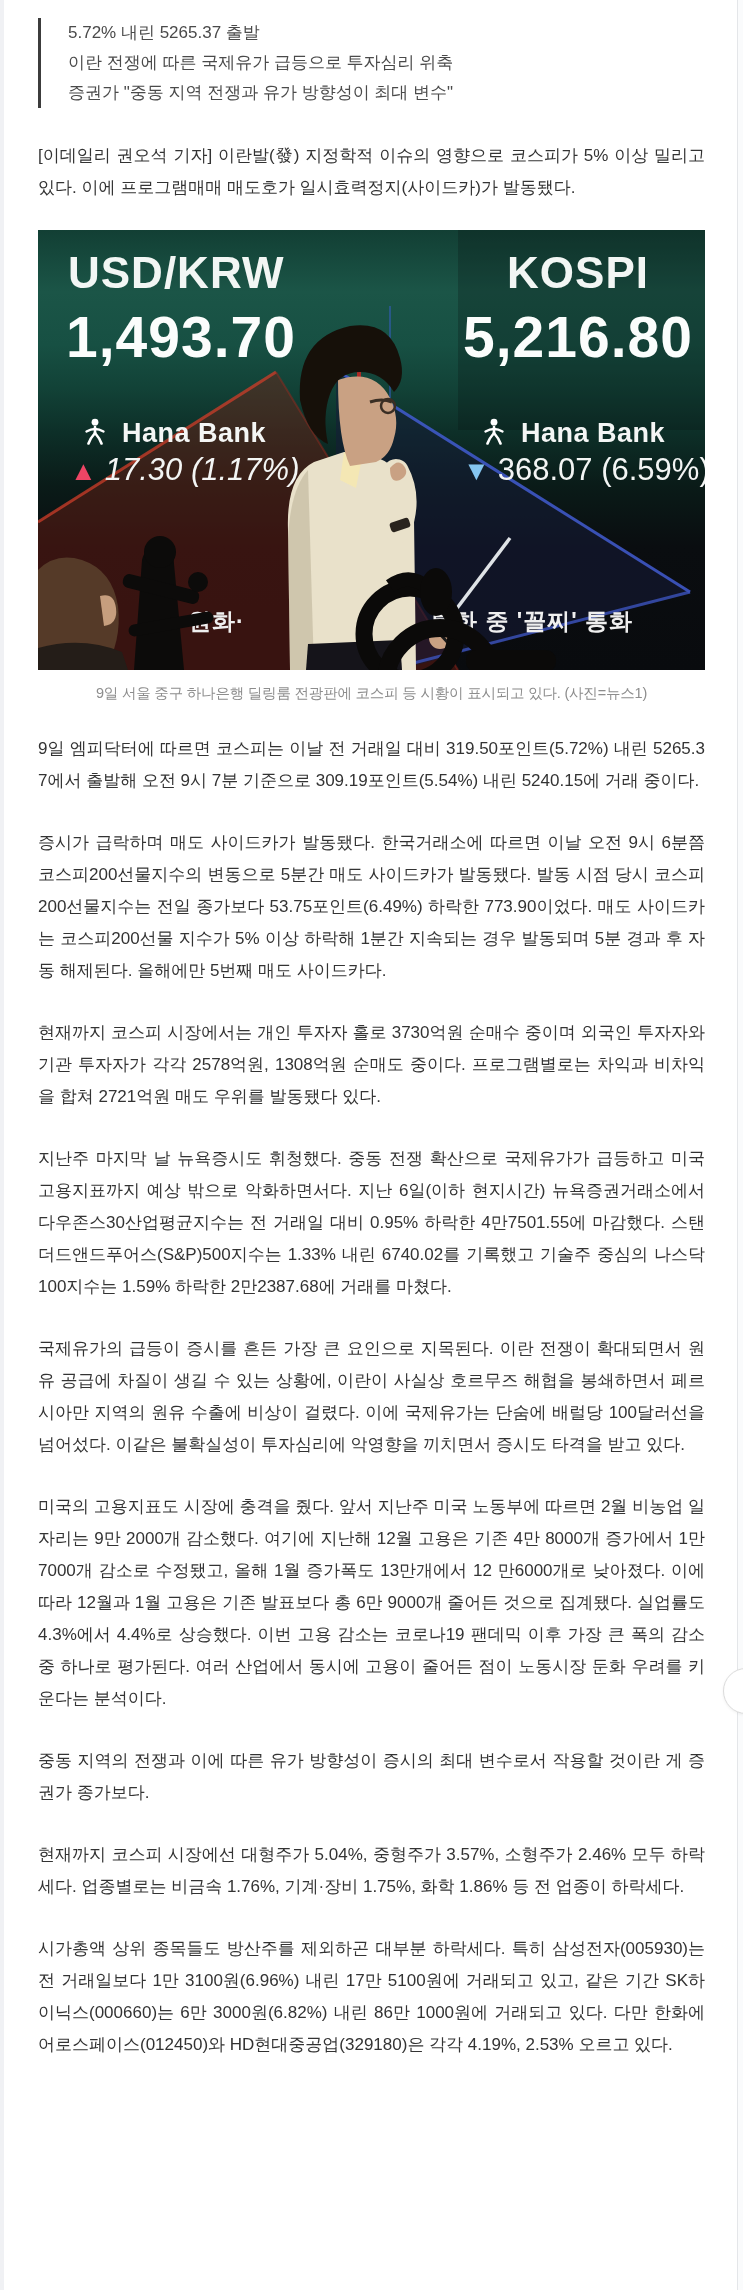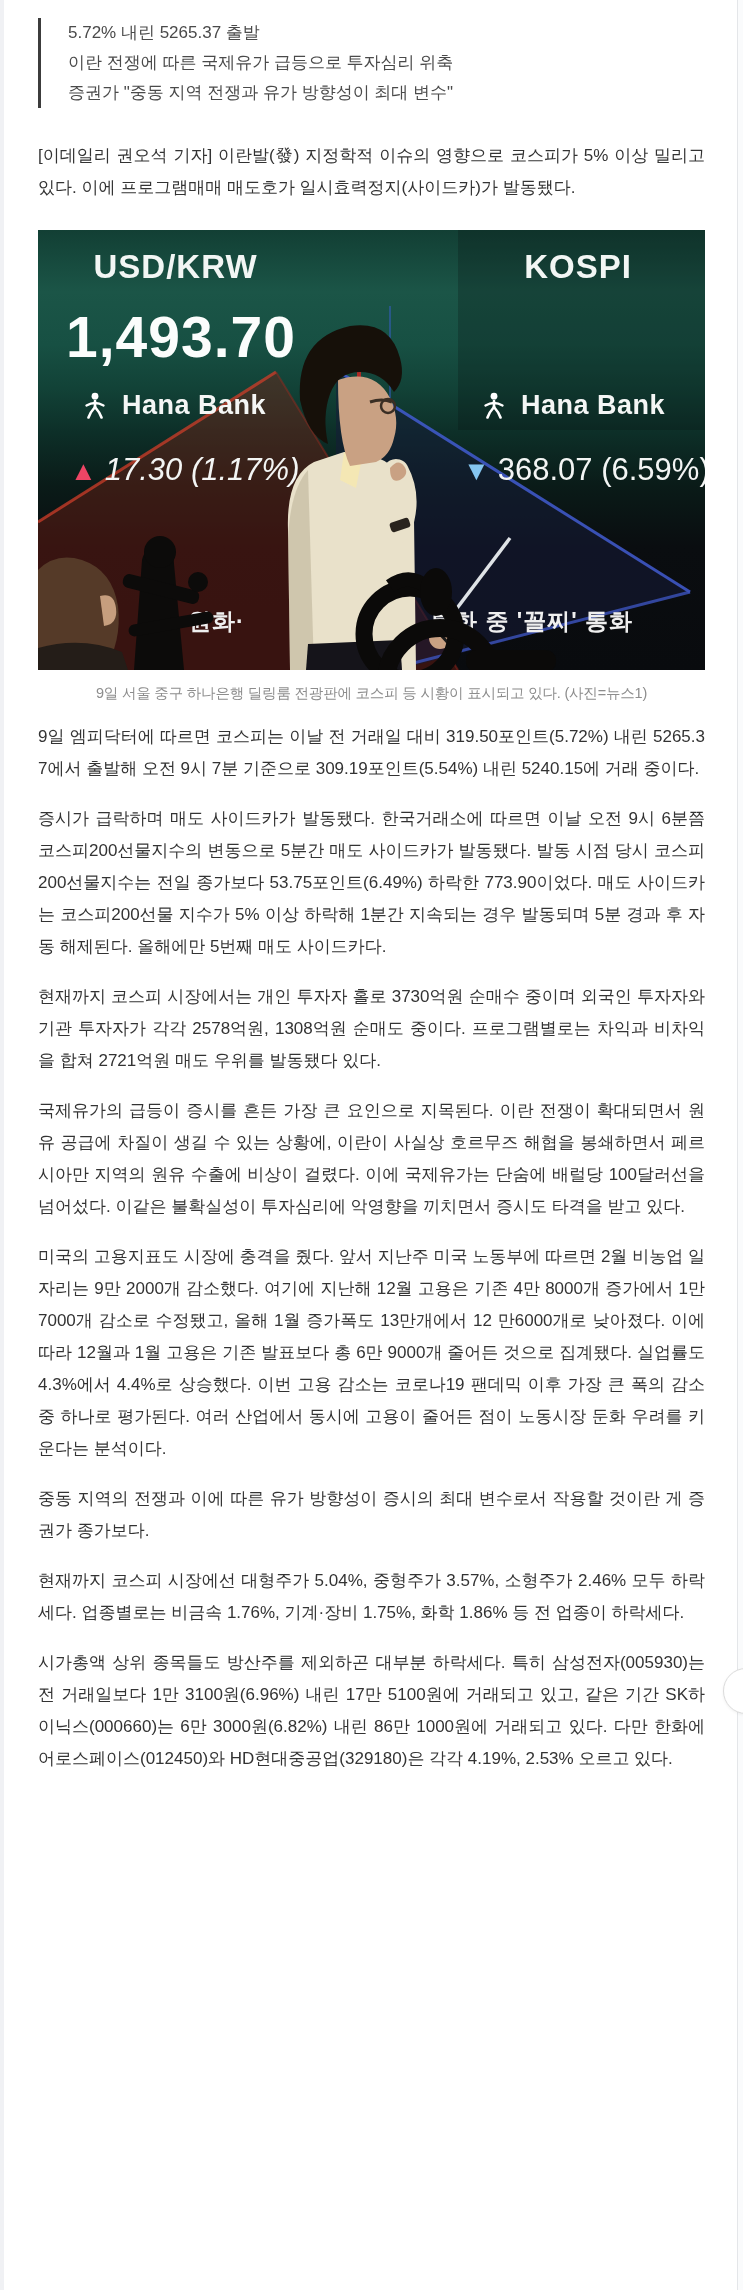--- a/index.html
+++ b/index.html
@@ -12,35 +12,35 @@
   .page-left-edge  { position:absolute; left:0; top:0; width:4px; height:2290px; background:#f0f1f4; }
   .page-right-edge { position:absolute; right:0; top:0; width:6px; height:2290px; background:#fafbfc; border-left:1px solid #e4e6e9; }
 
   .content { width:667px; margin:0 38px; padding-top:18px; }
 
   
   .summary { border-left:3px solid #3c3c3c; padding-left:27px; }
   .summary p { font-size:17px; line-height:30px; color:#4a4a4a; word-break:break-all; }
 
   
-  .para { font-size:17px; line-height:32px; color:#333; margin-top:18px; word-break:break-all; text-align:justify; }
+  .para { font-size:17px; line-height:32px; color:#333; margin-top:30px; word-break:break-all; text-align:justify; }
   .para.intro { margin-top:32px; }
 
   
   figure { margin-top:26px; }
   .photo {
     position:relative; width:667px; height:440px; overflow:hidden;
     background:
       linear-gradient(180deg,#123f34 0%, #1b5547 14%, #175043 26%, #124237 36%, #0d2f28 46%, #0a1b18 58%, #0a0d10 72%, #090b0e 100%);
   }
   .photo svg.scene { position:absolute; left:0; top:0; }
   .board-col { position:absolute; text-align:center; color:#fff; }
-  .board-label { font-size:33px; font-weight:bold; letter-spacing:1px; color:#f2f6f4; }
+  .board-label { font-size:44px; font-weight:bold; letter-spacing:1px; color:#f2f6f4; }
   .board-value { font-size:57px; font-weight:bold; letter-spacing:1px; color:#fbfdfc; }
-  .hana-row { display:flex; align-items:center; justify-content:center; gap:16px; color:#f4f6f5; font-size:27px; font-weight:600; letter-spacing:.5px; }
+  .hana-row { display:flex; align-items:flex-start; justify-content:center; gap:16px; color:#f4f6f5; font-size:27px; font-weight:600; letter-spacing:.5px;margin-top:28px; }
   .change-row { font-size:31px; color:#f3f5f4; white-space:nowrap; }
   .change-row .tri { font-size:27px; margin-right:8px; }
   .tri-up   { color:#ee4565; }
   .tri-down { color:#85c6f0; }
   .board-bottom-text { position:absolute; top:376px; color:#efefef; font-size:23px; font-weight:bold; letter-spacing:1px; }
 
   figcaption { margin-top:14px; text-align:center; font-size:14.5px; color:#8d8d8d; letter-spacing:-.2px; }
 
   
   .floating-nav {
@@ -102,20 +102,23 @@
           <span>Hana Bank</span>
         </div>
       </div>
       <div class="change-row" style="position:absolute; left:32px; top:222px;font-style:italic;">
         <span class="tri tri-up">▲</span><span>17.30 (1.17%)</span>
       </div>
 
       <div class="board-col" style="left:440px; top:18px; width:200px;">
         <div class="board-label">KOSPI</div>
       </div>
+      <div class="board-col" style="left:415px; top:74px; width:250px;">
+        <div class="board-value">5,216.80</div>
+      </div>
       <div class="board-col" style="left:436px; top:160px; width:200px;">
         <div class="hana-row">
           <svg width="22" height="27" viewBox="0 0 22 27">
             <circle cx="11" cy="4.2" r="3.4" fill="#fff"></circle>
             <path d="M11 9 V15" stroke="#fff" stroke-width="2.6" stroke-linecap="round" fill="none"></path>
             <path d="M2.5 13.5 Q11 8.5 19.5 13.5" stroke="#fff" stroke-width="2.4" stroke-linecap="round" fill="none"></path>
             <path d="M11 15 Q6.5 20 4.5 25.5" stroke="#fff" stroke-width="2.6" stroke-linecap="round" fill="none"></path>
             <path d="M11 15 Q15.5 20 17.5 25.5" stroke="#fff" stroke-width="2.6" stroke-linecap="round" fill="none"></path>
           </svg>
           <span>Hana Bank</span>
@@ -186,20 +189,21 @@
     </div>
 
     <figcaption>9일 서울 중구 하나은행 딜링룸 전광판에 코스피 등 시황이 표시되고 있다. (사진=뉴스1)</figcaption>
   </figure>
 
   <div>
 
   <p class="para">9일 엠피닥터에 따르면 코스피는 이날 전 거래일 대비 319.50포인트(5.72%) 내린 5265.37에서 출발해 오전 9시 7분 기준으로 309.19포인트(5.54%) 내린 5240.15에 거래 중이다.</p>
       <p class="para">증시가 급락하며 매도 사이드카가 발동됐다. 한국거래소에 따르면 이날 오전 9시 6분쯤 코스피200선물지수의 변동으로 5분간 매도 사이드카가 발동됐다. 발동 시점 당시 코스피200선물지수는 전일 종가보다 53.75포인트(6.49%) 하락한 773.90이었다. 매도 사이드카는 코스피200선물 지수가 5% 이상 하락해 1분간 지속되는 경우 발동되며 5분 경과 후 자동 해제된다. 올해에만 5번째 매도 사이드카다.</p>
       <p class="para">현재까지 코스피 시장에서는 개인 투자자 홀로 3730억원 순매수 중이며 외국인 투자자와 기관 투자자가 각각 2578억원, 1308억원 순매도 중이다. 프로그램별로는 차익과 비차익을 합쳐 2721억원 매도 우위를 발동됐다 있다.</p>
+      <p class="para">지난주 마지막 날 뉴욕증시도 휘청했다. 중동 전쟁 확산으로 국제유가가 급등하고 미국 고용지표까지 예상 밖으로 악화하면서다. 지난 6일(이하 현지시간) 뉴욕증권거래소에서 다우존스30산업평균지수는 전 거래일 대비 0.95% 하락한 4만7501.55에 마감했다. 스탠더드앤드푸어스(S&amp;P)500지수는 1.33% 내린 6740.02를 기록했고 기술주 중심의 나스닥100지수는 1.59% 하락한 2만2387.68에 거래를 마쳤다.</p>
       <p class="para">국제유가의 급등이 증시를 흔든 가장 큰 요인으로 지목된다. 이란 전쟁이 확대되면서 원유 공급에 차질이 생길 수 있는 상황에, 이란이 사실상 호르무즈 해협을 봉쇄하면서 페르시아만 지역의 원유 수출에 비상이 걸렸다. 이에 국제유가는 단숨에 배럴당 100달러선을 넘어섰다. 이같은 불확실성이 투자심리에 악영향을 끼치면서 증시도 타격을 받고 있다.</p>
       <p class="para">미국의 고용지표도 시장에 충격을 줬다. 앞서 지난주 미국 노동부에 따르면 2월 비농업 일자리는 9만 2000개 감소했다. 여기에 지난해 12월 고용은 기존 4만 8000개 증가에서 1만7000개 감소로 수정됐고, 올해 1월 증가폭도 13만개에서 12 만6000개로 낮아졌다. 이에 따라 12월과 1월 고용은 기존 발표보다 총 6만 9000개 줄어든 것으로 집계됐다. 실업률도 4.3%에서 4.4%로 상승했다. 이번 고용 감소는 코로나19 팬데믹 이후 가장 큰 폭의 감소 중 하나로 평가된다. 여러 산업에서 동시에 고용이 줄어든 점이 노동시장 둔화 우려를 키운다는 분석이다.</p>
       <p class="para">중동 지역의 전쟁과 이에 따른 유가 방향성이 증시의 최대 변수로서 작용할 것이란 게 증권가 종가보다.</p>
       <p class="para">현재까지 코스피 시장에선 대형주가 5.04%, 중형주가 3.57%, 소형주가 2.46% 모두 하락세다. 업종별로는 비금속 1.76%, 기계·장비 1.75%, 화학 1.86% 등 전 업종이 하락세다.</p>
       <p class="para">시가총액 상위 종목들도 방산주를 제외하곤 대부분 하락세다. 특히 삼성전자(005930)는 전 거래일보다 1만 3100원(6.96%) 내린 17만 5100원에 거래되고 있고, 같은 기간 SK하이닉스(000660)는 6만 3000원(6.82%) 내린 86만 1000원에 거래되고 있다. 다만 한화에어로스페이스(012450)와 HD현대중공업(329180)은 각각 4.19%, 2.53% 오르고 있다.</p>
     </div>
 
 </div>
 
 <div class="floating-nav"></div>

